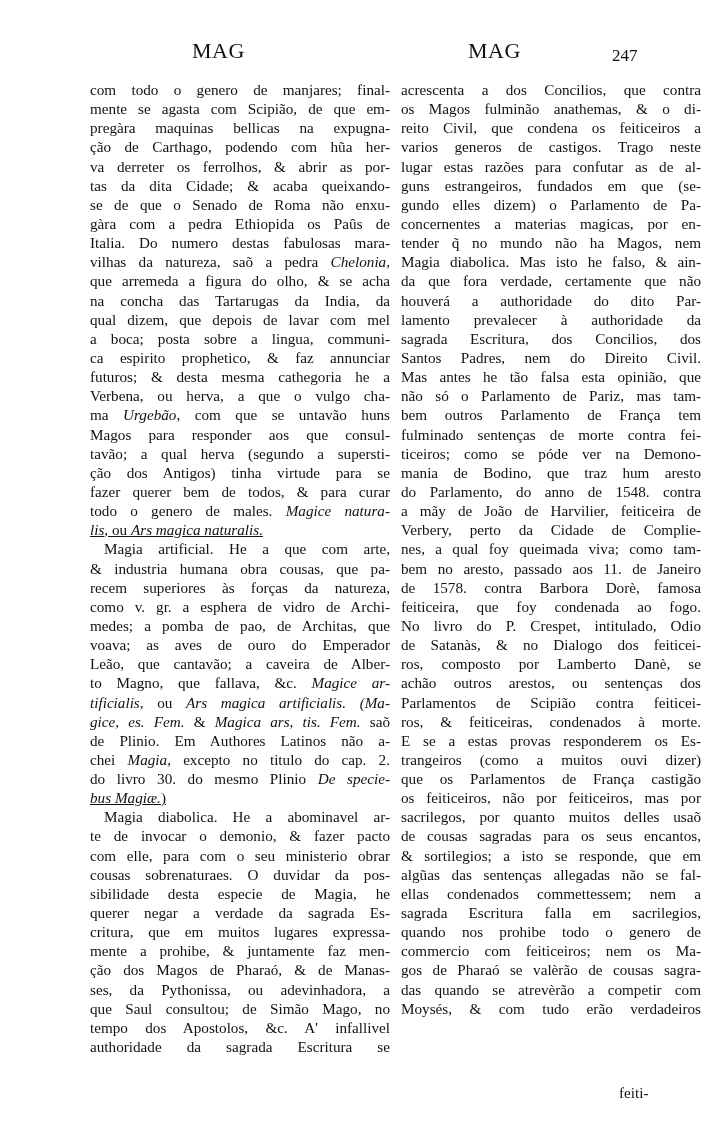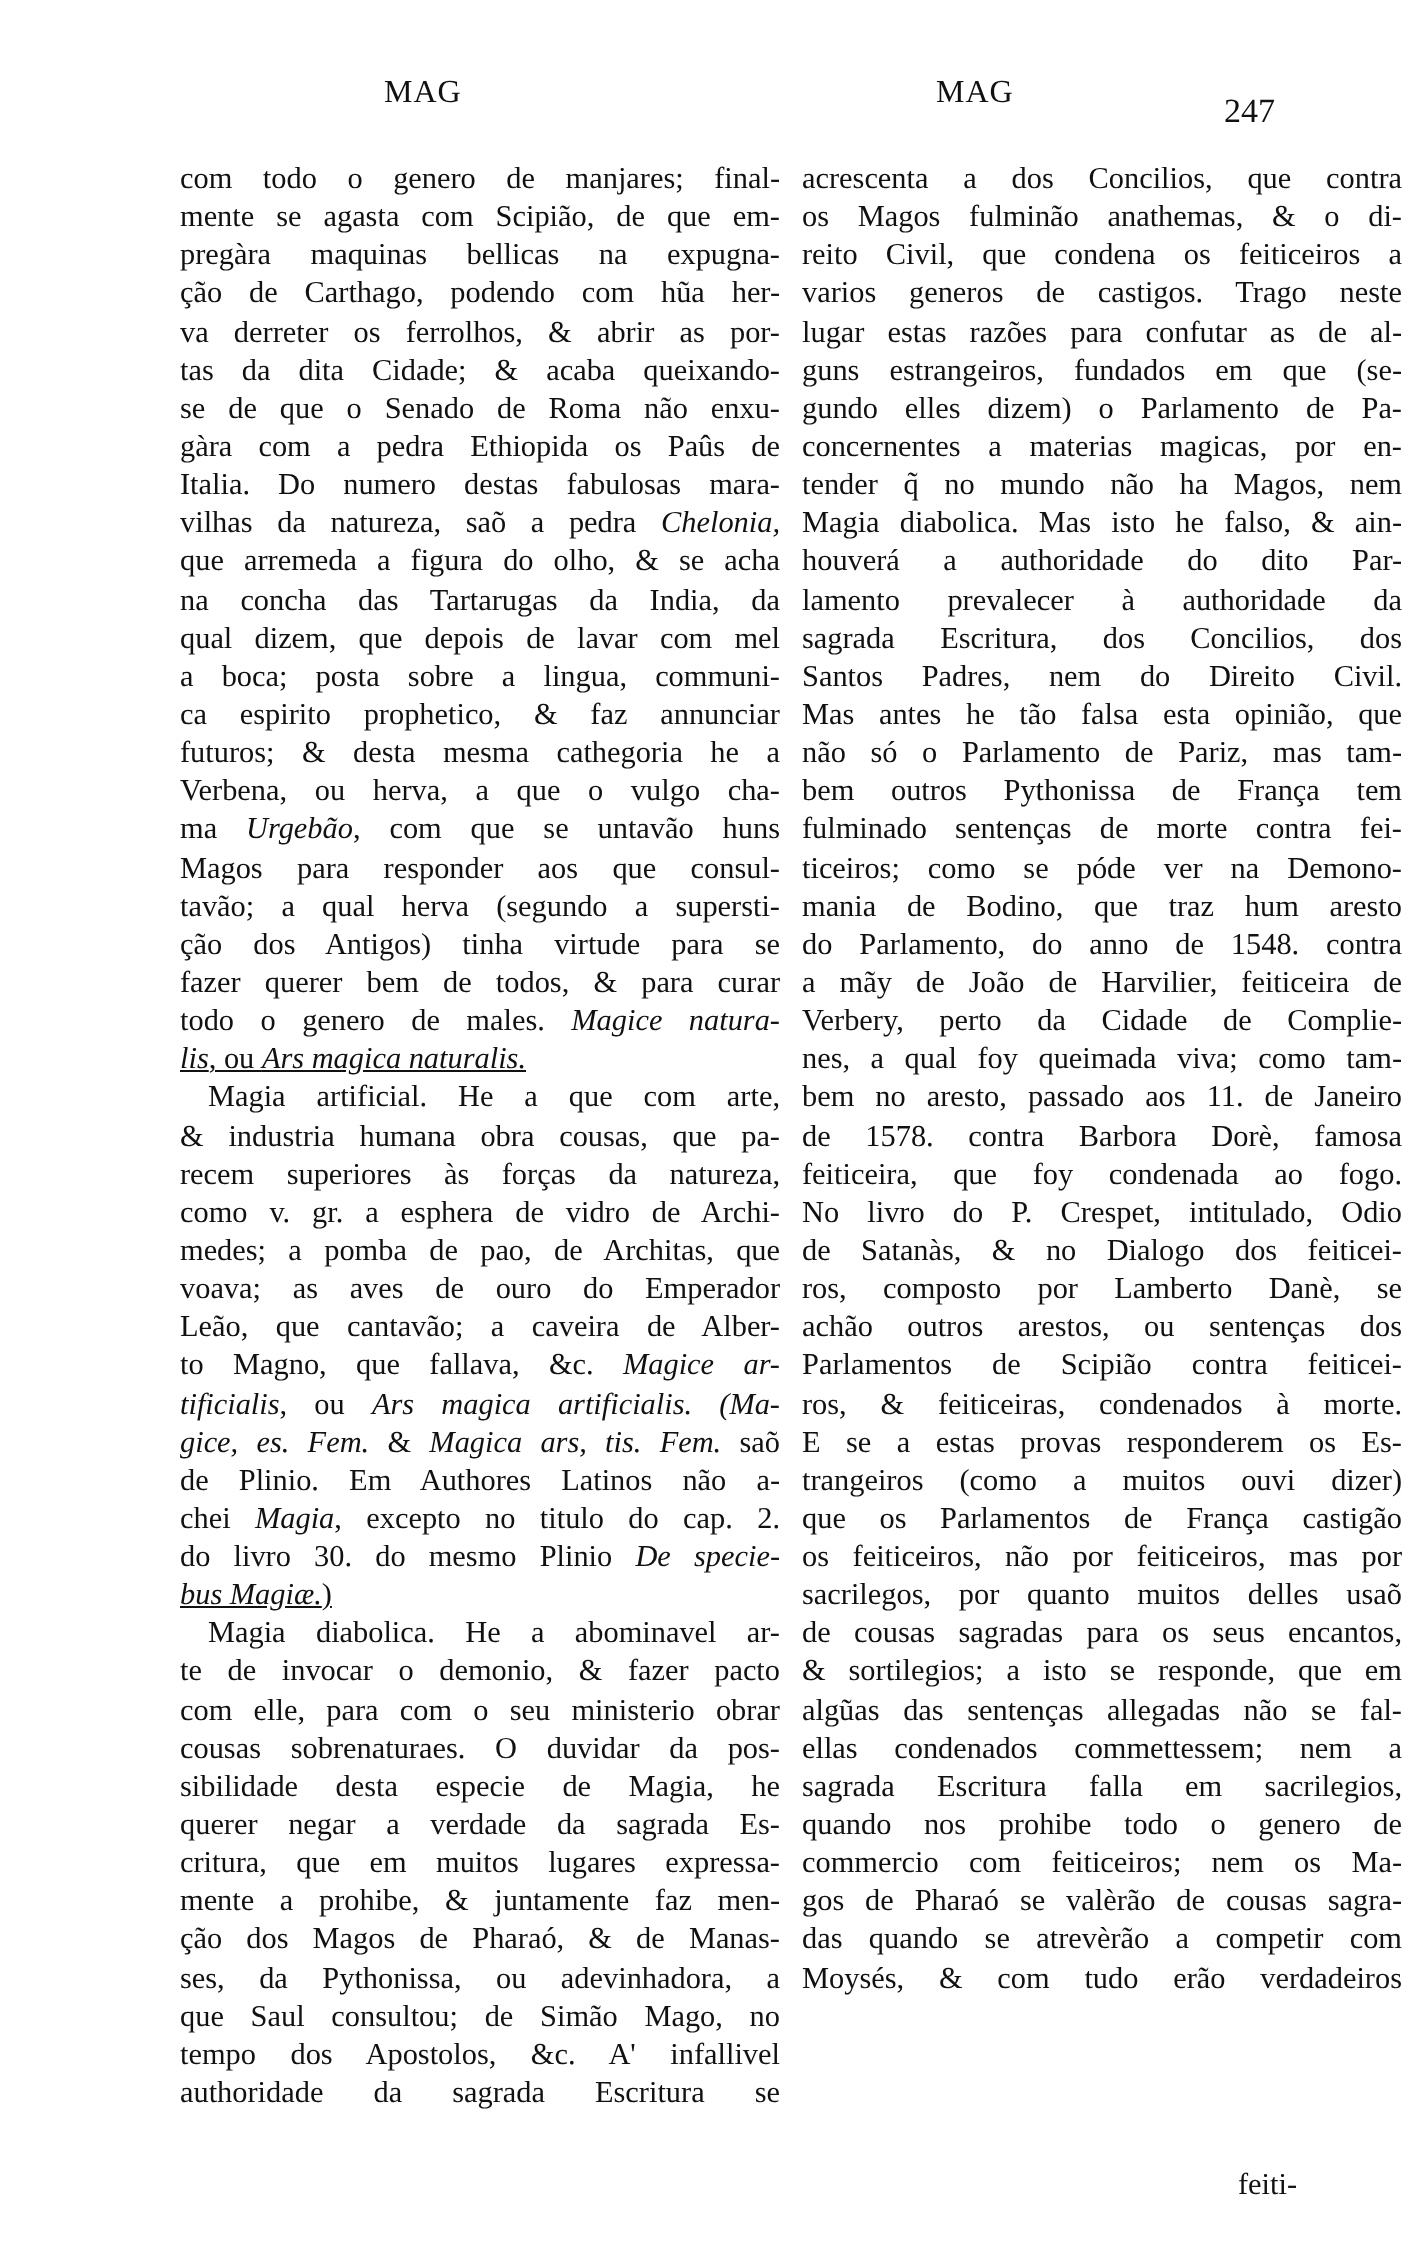--- a/index.html
+++ b/index.html
@@ -1,18 +1,18 @@
 <!DOCTYPE html>
 <html><head>
 <meta charset="utf-8">
 <style>
   html, body { margin: 0; padding: 0; background: #ffffff; }
   body { width: 709px; height: 1121px; position: relative; overflow: hidden;
          font-family: "Liberation Serif", "DejaVu Serif", serif; color: #111; }
-  .running-head { position: absolute; top: 38px; font-size: 16px; letter-spacing: 0.5px; font-weight: 400; }
+  .running-head { position: absolute; top: 38px; font-size: 22px; letter-spacing: 0.5px; font-weight: 400; }
   #head-left { left: 192px; }
   #head-right { left: 468px; }
   #page-num { position: absolute; top: 46px; left: 612px; font-size: 17px; font-weight: 400; }
   .col { position: absolute; top: 80px; width: 300px; font-size: 15.2px; line-height: 19.15px; }
   #col-left { left: 50px; margin-left: 40px; }
   #col-right { left: 369px; margin-left: 32px; }
   .ln { display: block; white-space: nowrap; text-align: justify; text-align-last: justify; height: 19.15px; overflow: visible; }
   .ln.last { text-align-last: left; text-decoration: underline; }
   .ln.indent { padding-left: 14px; }
   .it { font-style: italic; }
@@ -82,27 +82,28 @@
     <span class="ln"><span>acrescenta a dos Concilios, que contra</span></span>
     <span class="ln"><span>os Magos fulminão anathemas, &amp; o di-</span></span>
     <span class="ln"><span>reito Civil, que condena os feiticeiros a</span></span>
     <span class="ln"><span>varios generos de castigos. Trago neste</span></span>
     <span class="ln"><span>lugar estas razões para confutar as de al-</span></span>
     <span class="ln"><span>guns estrangeiros, fundados em que (se-</span></span>
     <span class="ln"><span>gundo elles dizem) o Parlamento de Pa-</span></span>
     <span class="ln"><span>concernentes a materias magicas, por en-</span></span>
     <span class="ln"><span>tender q̃ no mundo não ha Magos, nem</span></span>
     <span class="ln"><span>Magia diabolica. Mas isto he falso, &amp; ain-</span></span>
+    <span class="ln"><span>da que fora verdade, certamente que não</span></span>
     <span class="ln"><span>houverá a authoridade do dito Par-</span></span>
     <span class="ln"><span>lamento prevalecer à authoridade da</span></span>
     <span class="ln"><span>sagrada Escritura, dos Concilios, dos</span></span>
     <span class="ln"><span>Santos Padres, nem do Direito Civil.</span></span>
     <span class="ln"><span>Mas antes he tão falsa esta opinião, que</span></span>
     <span class="ln"><span>não só o Parlamento de Pariz, mas tam-</span></span>
-    <span class="ln"><span>bem outros Pythonissa de França tem</span></span>
+    <span class="ln"><span>bem outros Parlamento de França tem</span></span>
     <span class="ln"><span>fulminado sentenças de morte contra fei-</span></span>
     <span class="ln"><span>ticeiros; como se póde ver na Demono-</span></span>
     <span class="ln"><span>mania de Bodino, que traz hum aresto</span></span>
     <span class="ln"><span>do Parlamento, do anno de 1548. contra</span></span>
     <span class="ln"><span>a mãy de João de Harvilier, feiticeira de</span></span>
     <span class="ln"><span>Verbery, perto da Cidade de Complie-</span></span>
     <span class="ln"><span>nes, a qual foy queimada viva; como tam-</span></span>
     <span class="ln"><span>bem no aresto, passado aos 11. de Janeiro</span></span>
     <span class="ln"><span>de 1578. contra Barbora Dorè, famosa</span></span>
     <span class="ln"><span>feiticeira, que foy condenada ao fogo.</span></span>

